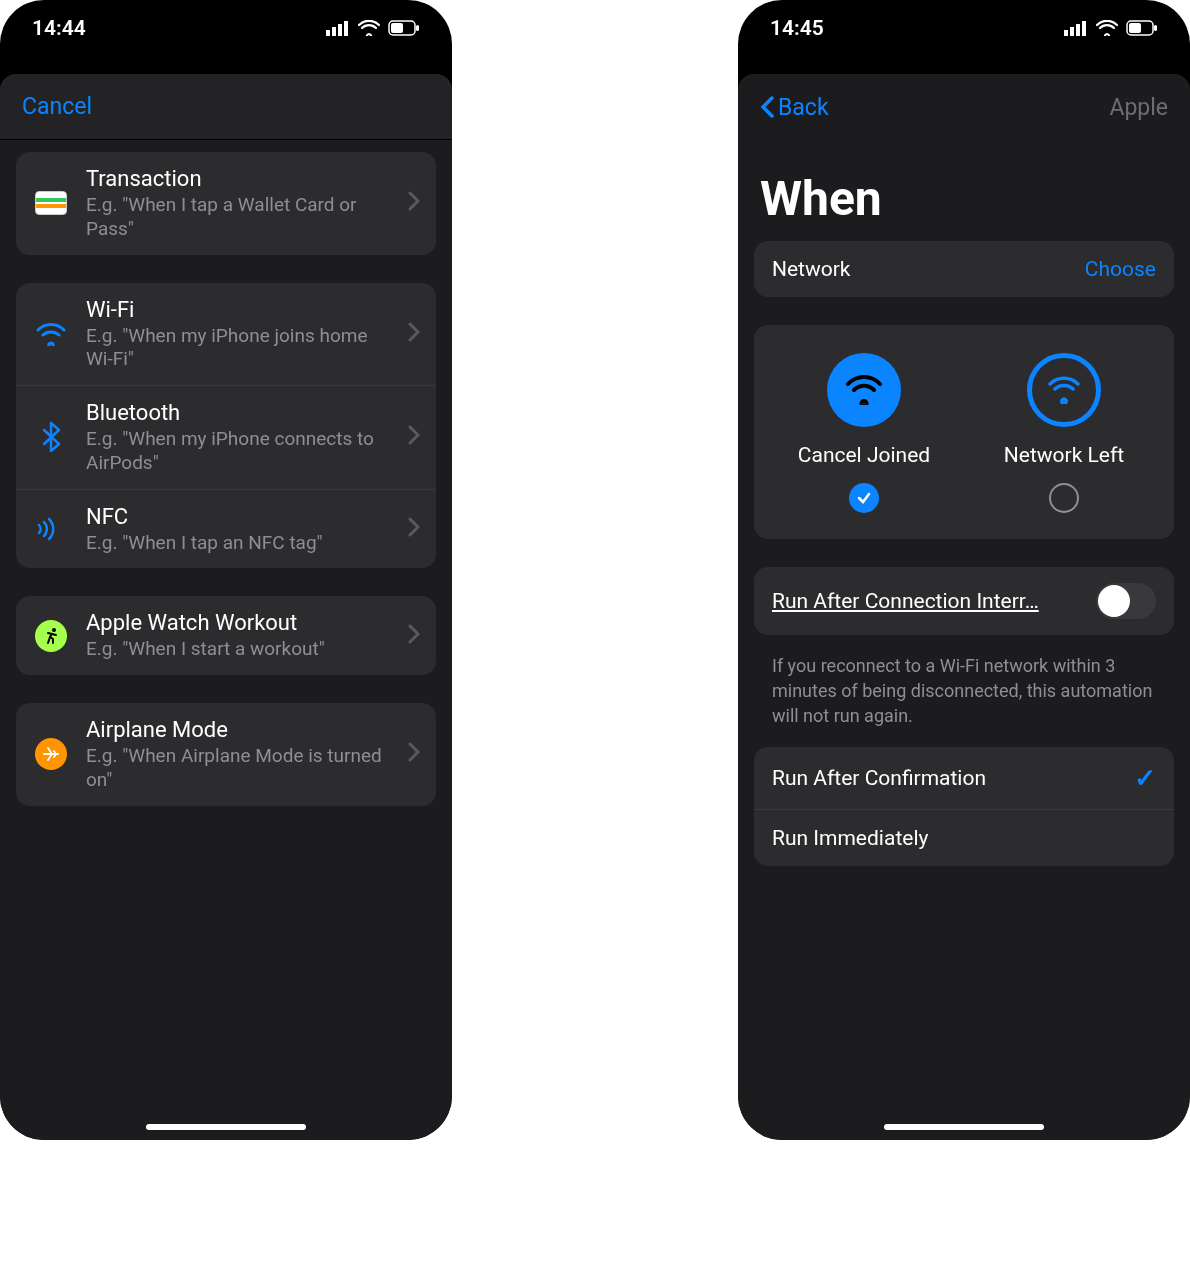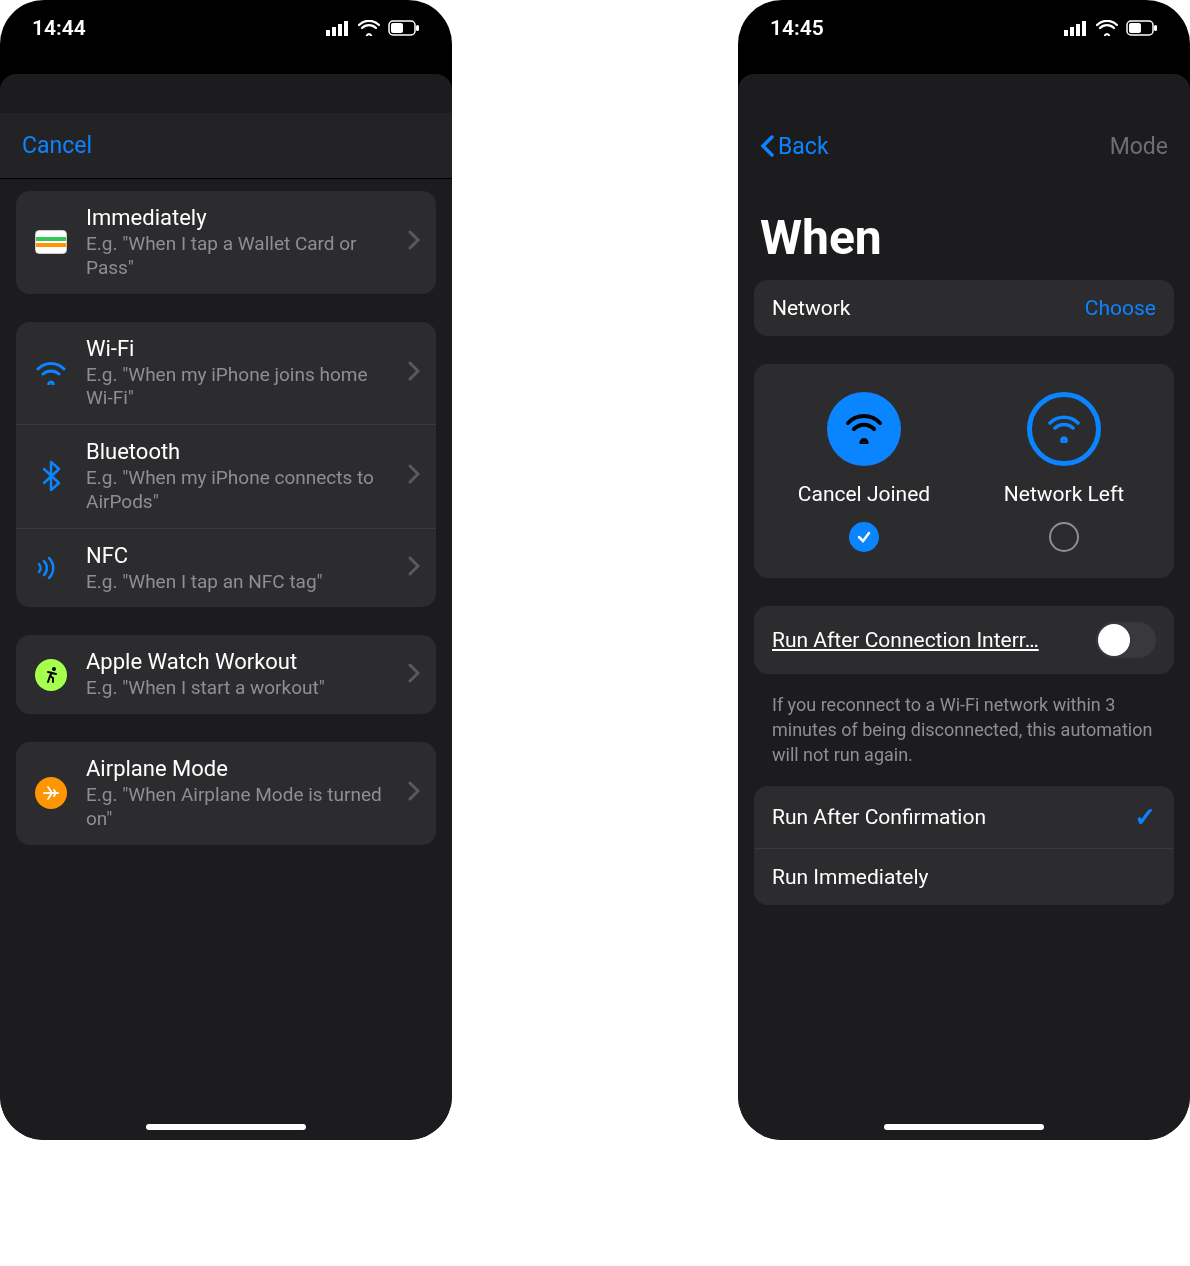--- a/index.html
+++ b/index.html
@@ -45,21 +45,20 @@
     position: relative;
   }
   .nav-bar {
     height: 66px;
     display: flex;
     align-items: center;
     justify-content: space-between;
     padding: 0 22px;
     background: #232325;
     border-bottom: 1px solid #000;
-    margin-top: 39px;
   }
   .nav-btn {
     color: #0a84ff;
     font-size: 23px;
     display: flex;
     align-items: center;
     gap: 4px;
   }
   .nav-btn.disabled { color: #6e6e72; }
   .content { padding: 12px 16px 24px 16px; flex: 1; overflow-y: auto; }
@@ -186,21 +185,21 @@
     </div>
 
     <div class="content">
 
       <div class="group">
         <div class="row">
           <div class="icon-slot">
               <div class="ic-wallet"></div>
             </div>
           <div class="text-slot">
-            <div class="title">Immediately</div>
+            <div class="title">Transaction</div>
             <div class="subtitle">E.g. "When I tap a Wallet Card or Pass"</div>
           </div>
           <span class="chevron">
             <svg width="12" height="20" viewBox="0 0 12 20">
                 <path d="M2 2 L10 10 L2 18" stroke="currentColor" stroke-width="3" fill="none" stroke-linecap="round"></path>
               </svg>
           </span>
         </div>
       </div>
 
@@ -324,21 +323,21 @@
 
   <div class="sheet">
     <div class="nav-bar" style="background:#1c1c1e;border-bottom:none;">
       <div class="nav-btn">
         <svg width="14" height="22" viewBox="0 0 14 22">
             <path d="M12 2 L3 11 L12 20" stroke="#0a84ff" stroke-width="3.5" fill="none" stroke-linecap="round"></path>
           </svg>
         <span>Back</span>
       </div>
       <div class="nav-btn disabled">
-        <span>Mode</span>
+        <span>Apple</span>
       </div>
     </div>
 
     <div class="content">
       <div class="big-title">When</div>
 
       <div class="group">
         <div class="row-single">
           <span>Network</span>
           <span class="link">Choose</span>

